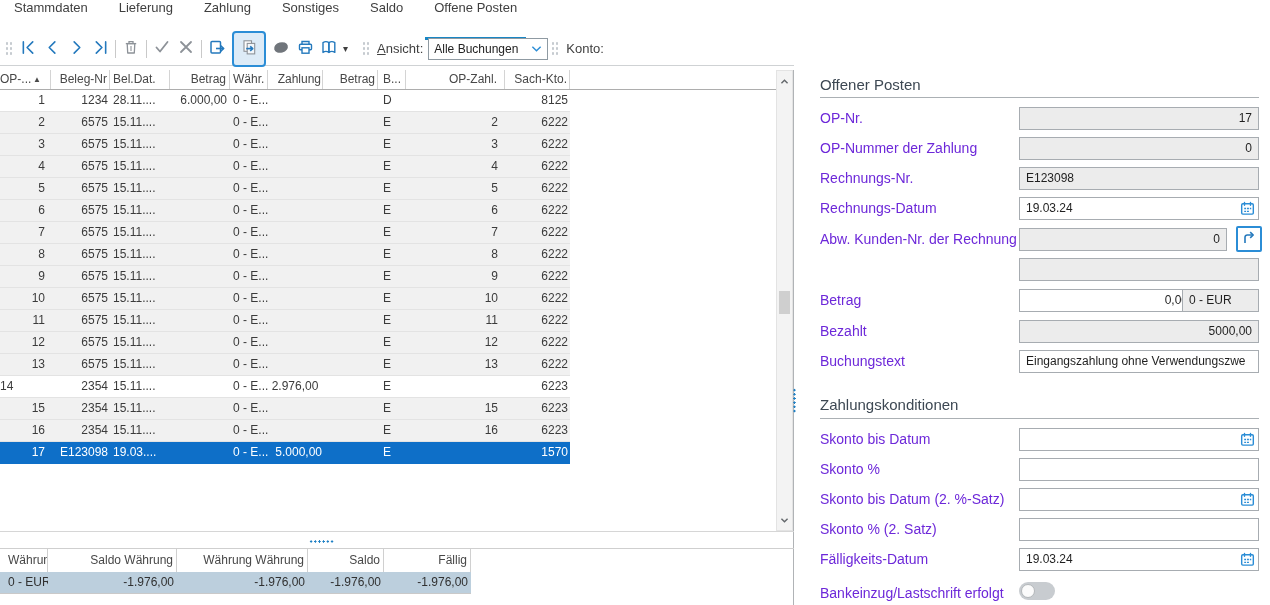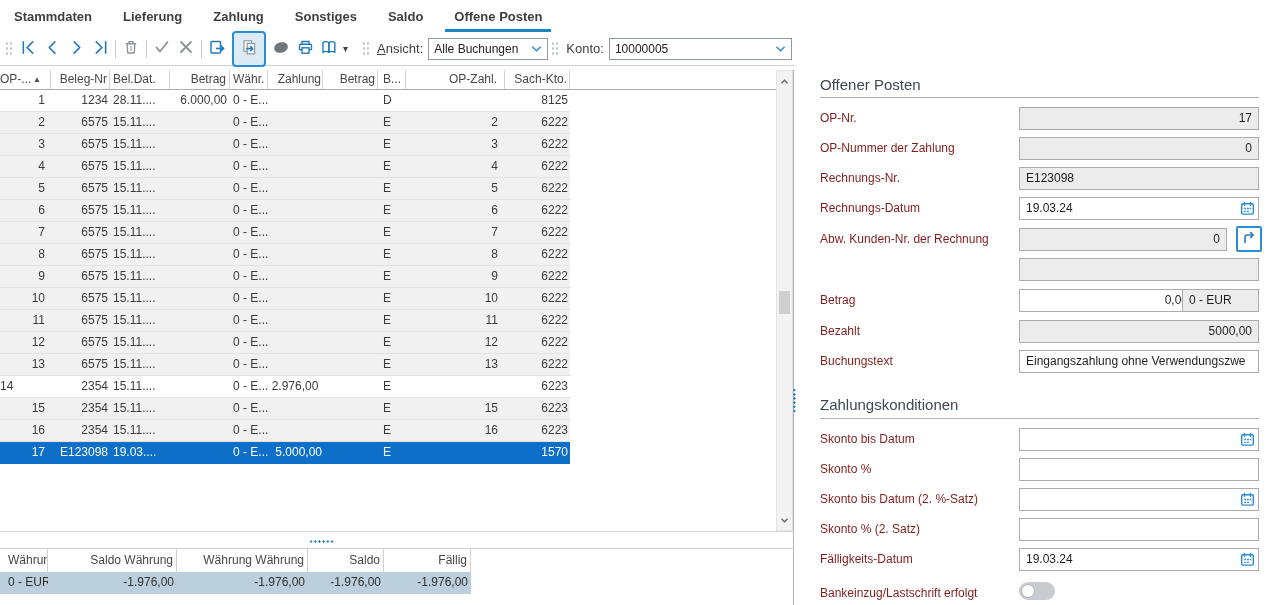--- a/index.html
+++ b/index.html
@@ -1,21 +1,21 @@
 <!DOCTYPE html>
 <html><head>
 <meta charset="utf-8">
 <style>
   html,body{margin:0;padding:0;width:1270px;height:605px;overflow:hidden;
     font-family:"Liberation Sans",sans-serif;background:#fff;}
   .app{position:relative;width:1270px;height:605px;}
 
   
   .tabbar{position:absolute;left:0;top:0;right:0;height:32px;display:flex;
-    align-items:center;padding-left:14px;font-weight:bold;}
+    padding-left:14px;}
   .tab{position:relative;font-size:13px;color:#3f3f3f;margin-right:31px;cursor:default;}
   .tab.active::after{content:"";position:absolute;left:-9px;right:-9px;bottom:-8px;
     height:3px;background:#1886c4;}
 
   
   .toolbar{position:absolute;left:0;top:32px;width:794px;height:34px;display:flex;
     align-items:center;border-bottom:1px solid #cfd2d4;box-sizing:border-box;padding-left:2px;}
   .grip{width:8px;height:15px;margin:0 3px;
     background-image:radial-gradient(circle,#c6cbd0 1.1px,transparent 1.2px);
     background-size:4px 5px;}
@@ -74,21 +74,21 @@
     border-right:1px solid #d0d0d0;white-space:nowrap;overflow:hidden;}
   .summary-row{position:absolute;left:0;top:572px;width:471px;height:22px;display:flex;
     background:#bccfdd;border-bottom:1px solid #c9c9c9;box-sizing:border-box;}
   .sr-cell{font-size:12px;color:#303030;line-height:21px;box-sizing:border-box;
     white-space:nowrap;overflow:hidden;}
 
   
   .detail{position:absolute;left:794px;top:0;width:476px;height:605px;}
   .detail-title{position:absolute;left:26px;font-size:15px;color:#3d4853;}
   .rule{position:absolute;left:26px;width:439px;height:1px;background:#abb0b4;}
-  .f-label{position:absolute;left:26px;width:196px;font-size:12px;color:#7f1d1d;
+  .f-label{position:absolute;left:26px;width:196px;font-size:14px;color:#6d28d9;
     line-height:23px;white-space:nowrap;overflow:hidden;}
   .f-input{position:absolute;height:23px;border:1px solid #a7acb1;box-sizing:border-box;
     font-size:12px;color:#1f1f1f;line-height:21px;padding:0 6px;background:#fff;
     white-space:nowrap;overflow:hidden;}
   .f-input.readonly{background:#ececec;}
   .f-input.r{text-align:right;} .f-input.l{text-align:left;}
   .cal-icon{position:absolute;top:3px;right:3px;width:15px;height:15px;}
   .jump-btn{position:absolute;width:26px;height:26px;border:2px solid #2b8dd6;
     border-radius:2px;background:#fff;box-sizing:border-box;display:flex;
     align-items:center;justify-content:center;padding:0;}
@@ -207,26 +207,20 @@
     <span class="tlabel mnemonic">Ansicht:</span>
     <div class="dropdown dd-ansicht">
       <span class="dd-value">Alle Buchungen</span>
       <span><svg width="11" height="8" viewBox="0 0 12 8">
             <path d="M1.5 1.5 6 6l4.5-4.5" stroke="#2b8dd6" stroke-width="1.5" fill="none"></path>
           </svg></span>
     </div>
 
     <span class="grip"></span>
     <span class="tlabel">Konto:</span>
-    <div class="dropdown dd-konto">
-      <span class="dd-value">10000005</span>
-      <span><svg width="11" height="8" viewBox="0 0 12 8">
-            <path d="M1.5 1.5 6 6l4.5-4.5" stroke="#2b8dd6" stroke-width="1.5" fill="none"></path>
-          </svg></span>
-    </div>
   </div>
 
   <div class="grid-header" id="grid-header">
       <div class="gh-cell" style="width: 51px; text-align: right; padding-right: 6px; justify-content: flex-start;">
         <span>OP-...</span>
         <span class="sort-arrow">▲</span>
       </div>
       <div class="gh-cell" style="width: 59px; text-align: right; padding-right: 2px; justify-content: flex-end;">
         <span>Beleg-Nr</span>
       </div>

